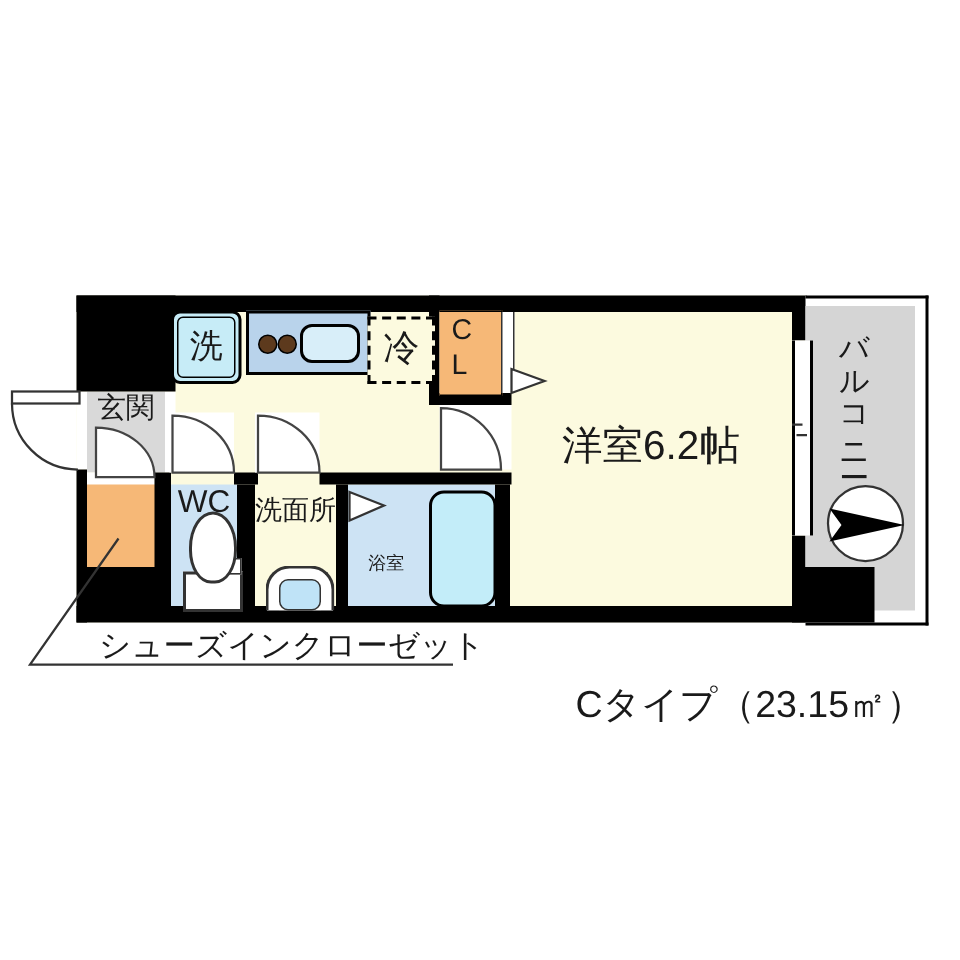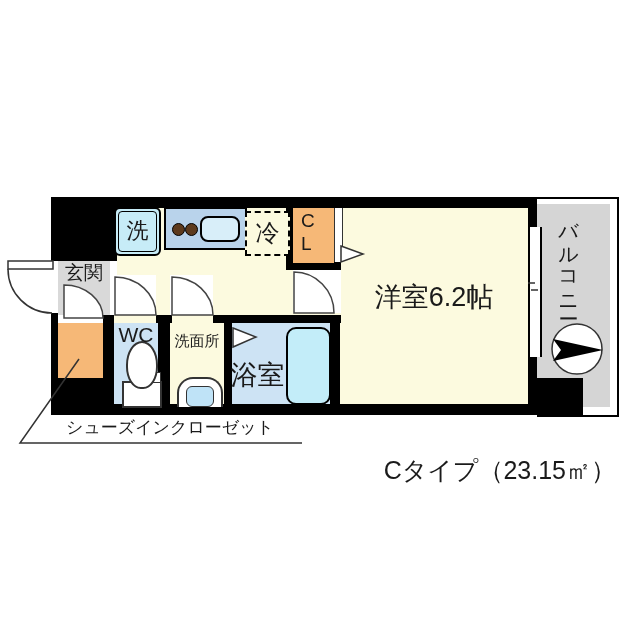--- a/index.html
+++ b/index.html
@@ -107,18 +107,18 @@
   <path d="M528 283 h7 M531 290 h7" stroke="#333" stroke-width="1.5"></path>
 
   <path d="M79 359 L20 443 L302 443" fill="none" stroke="#333" stroke-width="1.5"></path>
 
   <circle cx="577" cy="349" r="25" fill="#fff" stroke="#333" stroke-width="1.5"></circle>
   <path d="M553 339 L603 350 L553 361 L561 350 Z" fill="#000"></path>
 </svg>
 
 <div class="lbl center" style="left:58px;top:262px;width:52px;height:22px;font-size:19px;">玄関</div>
 <div class="lbl center" style="left:114px;top:324px;width:44px;height:22px;font-size:21px;">WC</div>
-<div class="lbl center" style="left:167px;top:332px;width:60px;height:18px;font-size:15px;">洗面所</div>
-<div class="lbl center" style="left:233px;top:364px;width:49px;height:24px;font-size:27px;font-family:Liberation Serif, serif;">浴室</div>
+<div class="lbl center" style="left:167px;top:332px;width:60px;height:18px;font-size:18px;">洗面所</div>
+<div class="lbl center" style="left:233px;top:364px;width:49px;height:24px;font-size:12px;font-family:Liberation Serif, serif;">浴室</div>
 <div class="lbl center" style="left:350px;top:283px;width:168px;height:30px;font-size:27px;">洋室6.2帖</div>
 <div class="lbl vtext" style="left:558px;top:209px;height:130px;font-size:20px;">バルコニー</div>
-<div class="lbl" style="left:66px;top:419px;font-size:17px;">シューズインクローゼット</div>
+<div class="lbl" style="left:66px;top:419px;font-size:21px;">シューズインクローゼット</div>
 <div class="lbl" style="right:24px;top:419px;font-size:25px;margin-top:38px;">Cタイプ（23.15㎡）</div>
 
 </body></html>

